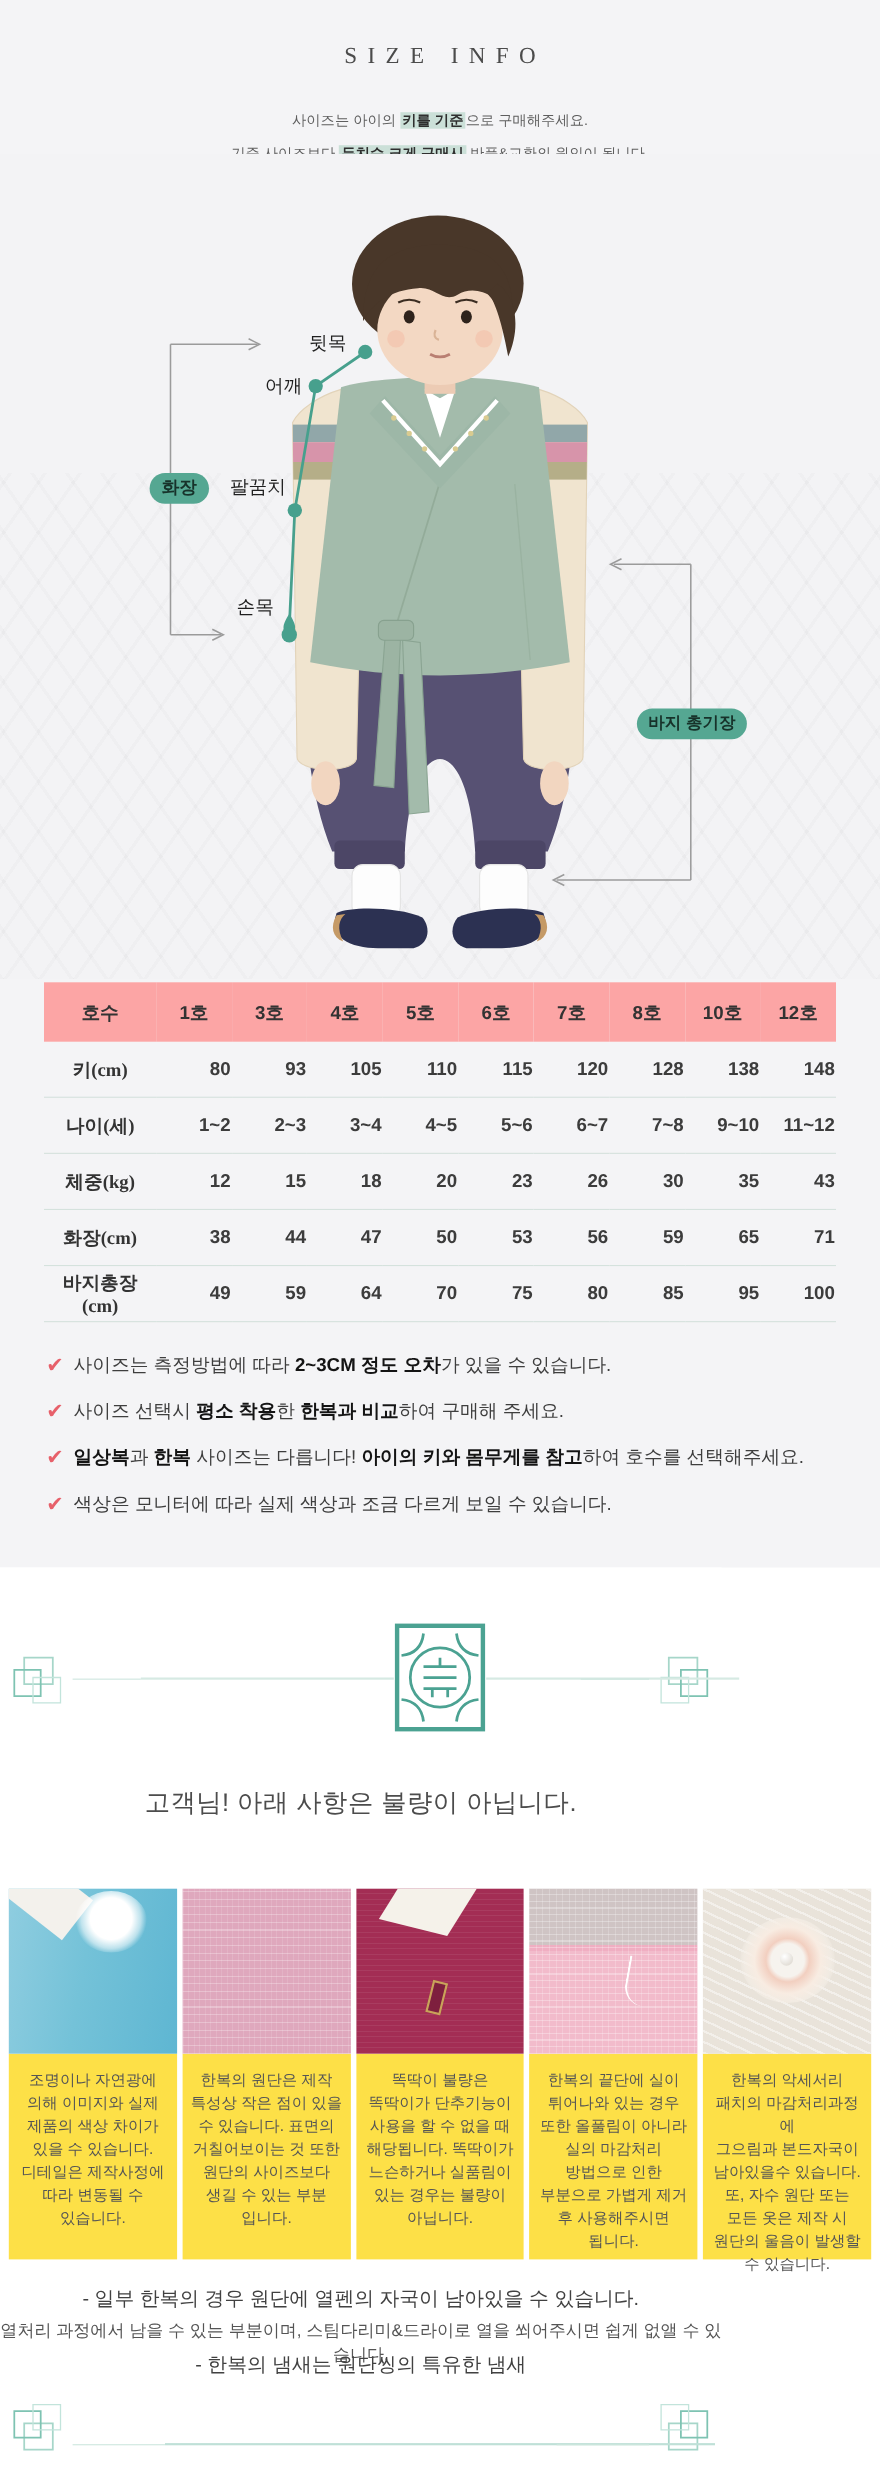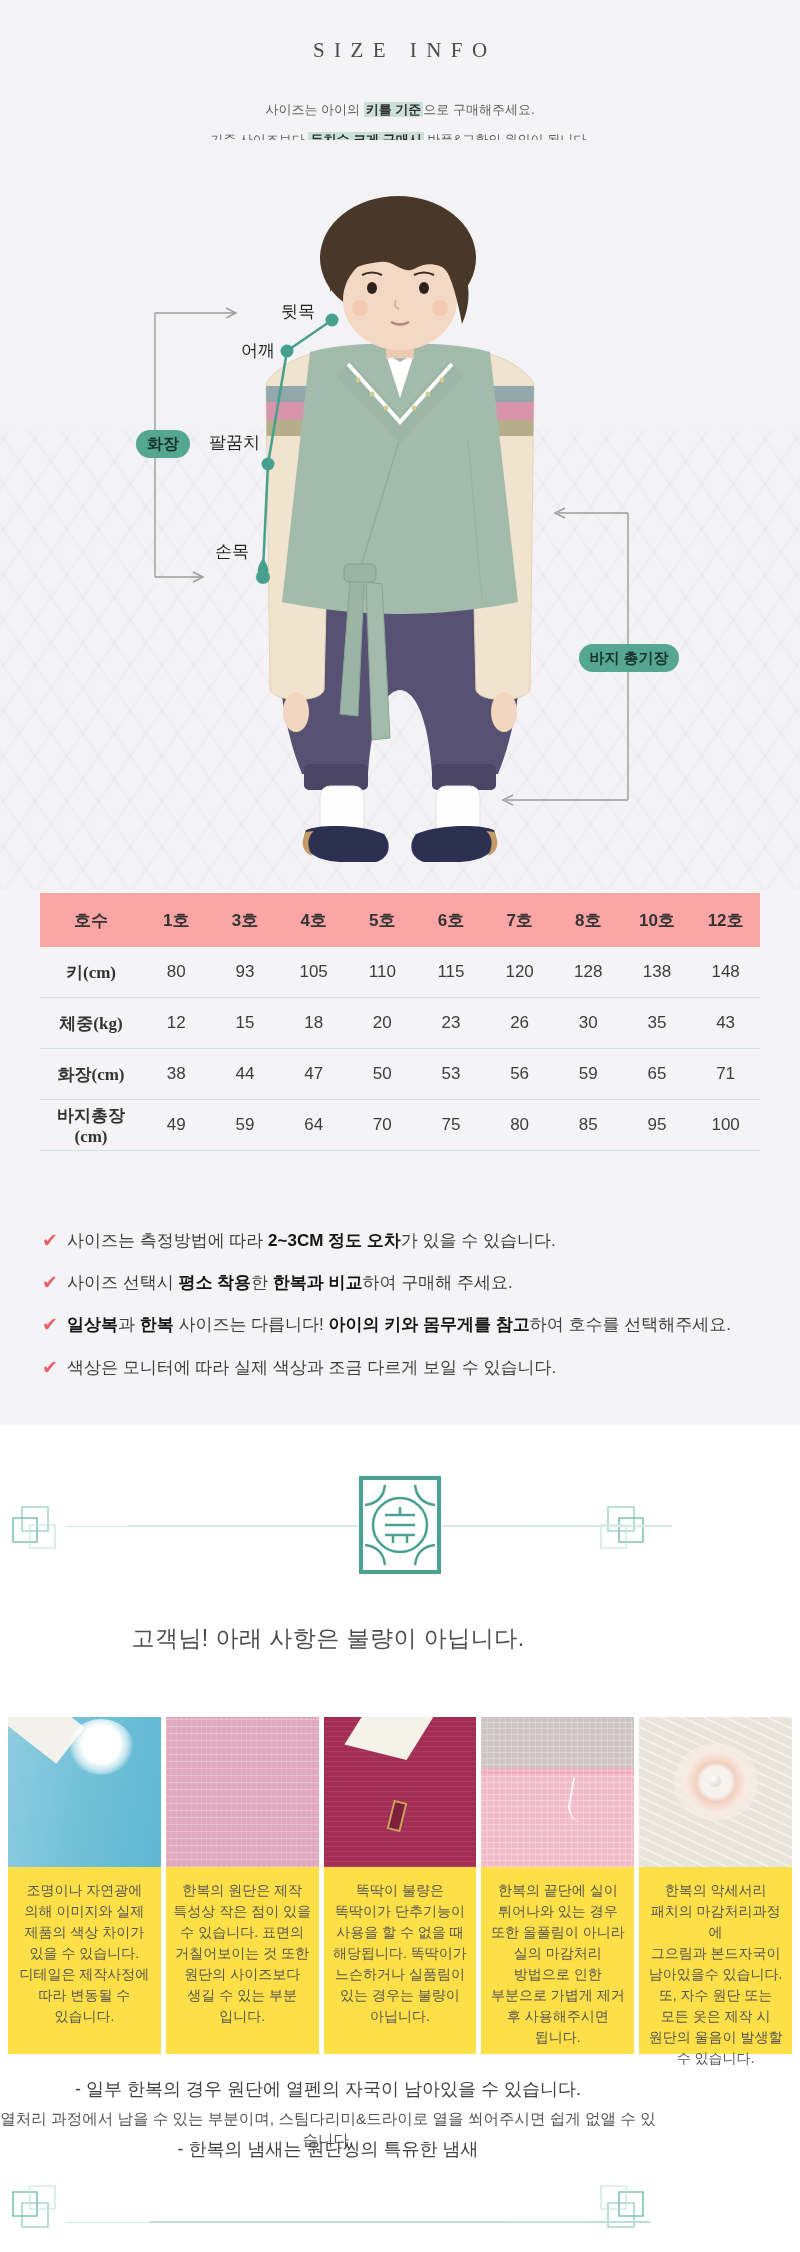--- a/index.html
+++ b/index.html
@@ -23,21 +23,21 @@
   .pill{position:absolute;background:#55a792;color:#17322a;font-weight:bold;border-radius:15px;
         text-align:center;white-space:nowrap;}
   .pill-hwajang{left:136px;top:290px;width:54px;height:28px;line-height:28px;font-size:16px;}
   .pill-pants{left:579px;top:504px;width:100px;height:28px;line-height:28px;font-size:15px;}
   
   #size-table{position:absolute;left:40px;top:893px;width:720px;border-collapse:collapse;
       table-layout:fixed;font-size:17px;color:#3c3c3c;}
   #size-table col.first{width:102px;}
   #size-table thead th{background:#fca5a5;height:52px;font-weight:600;color:#333;}
   #size-table tbody th{font-weight:600;color:#333;height:48px;font-family:Liberation Serif, serif;}
-  #size-table tbody td{text-align:center;height:48px;font-weight:400;margin-top:15px;}
+  #size-table tbody td{text-align:right;height:48px;font-weight:700;margin-top:15px;}
   #size-table tbody tr{border-top:1px solid #d5e2dd;}
   #size-table tbody tr:first-child{border-top:none;}
   #size-table tbody tr:last-child{border-bottom:1px solid #d5e2dd;}
   
   #notes-list{list-style:none;margin:0;padding:0;}
   #notes-list li{position:absolute;left:42px;font-size:17px;color:#3e3e3e;white-space:nowrap;text-align:center;}
   #notes-list li:nth-child(1){top:1229px;} #notes-list li:nth-child(2){top:1271px;}
   #notes-list li:nth-child(3){top:1313px;} #notes-list li:nth-child(4){top:1356px;}
   .chk{color:#e7606a;font-size:19px;font-weight:bold;margin-right:9px;vertical-align:-1px;}
   .b{font-weight:bold;color:#141414;}
@@ -227,20 +227,32 @@
             <th>키(cm)</th>
             <td>80</td>
             <td>93</td>
             <td>105</td>
             <td>110</td>
             <td>115</td>
             <td>120</td>
             <td>128</td>
             <td>138</td>
             <td>148</td>
+          </tr>
+          <tr>
+            <th>나이(세)</th>
+            <td>1~2</td>
+            <td>2~3</td>
+            <td>3~4</td>
+            <td>4~5</td>
+            <td>5~6</td>
+            <td>6~7</td>
+            <td>7~8</td>
+            <td>9~10</td>
+            <td>11~12</td>
           </tr>
           <tr>
             <th>체중(kg)</th>
             <td>12</td>
             <td>15</td>
             <td>18</td>
             <td>20</td>
             <td>23</td>
             <td>26</td>
             <td>30</td>

